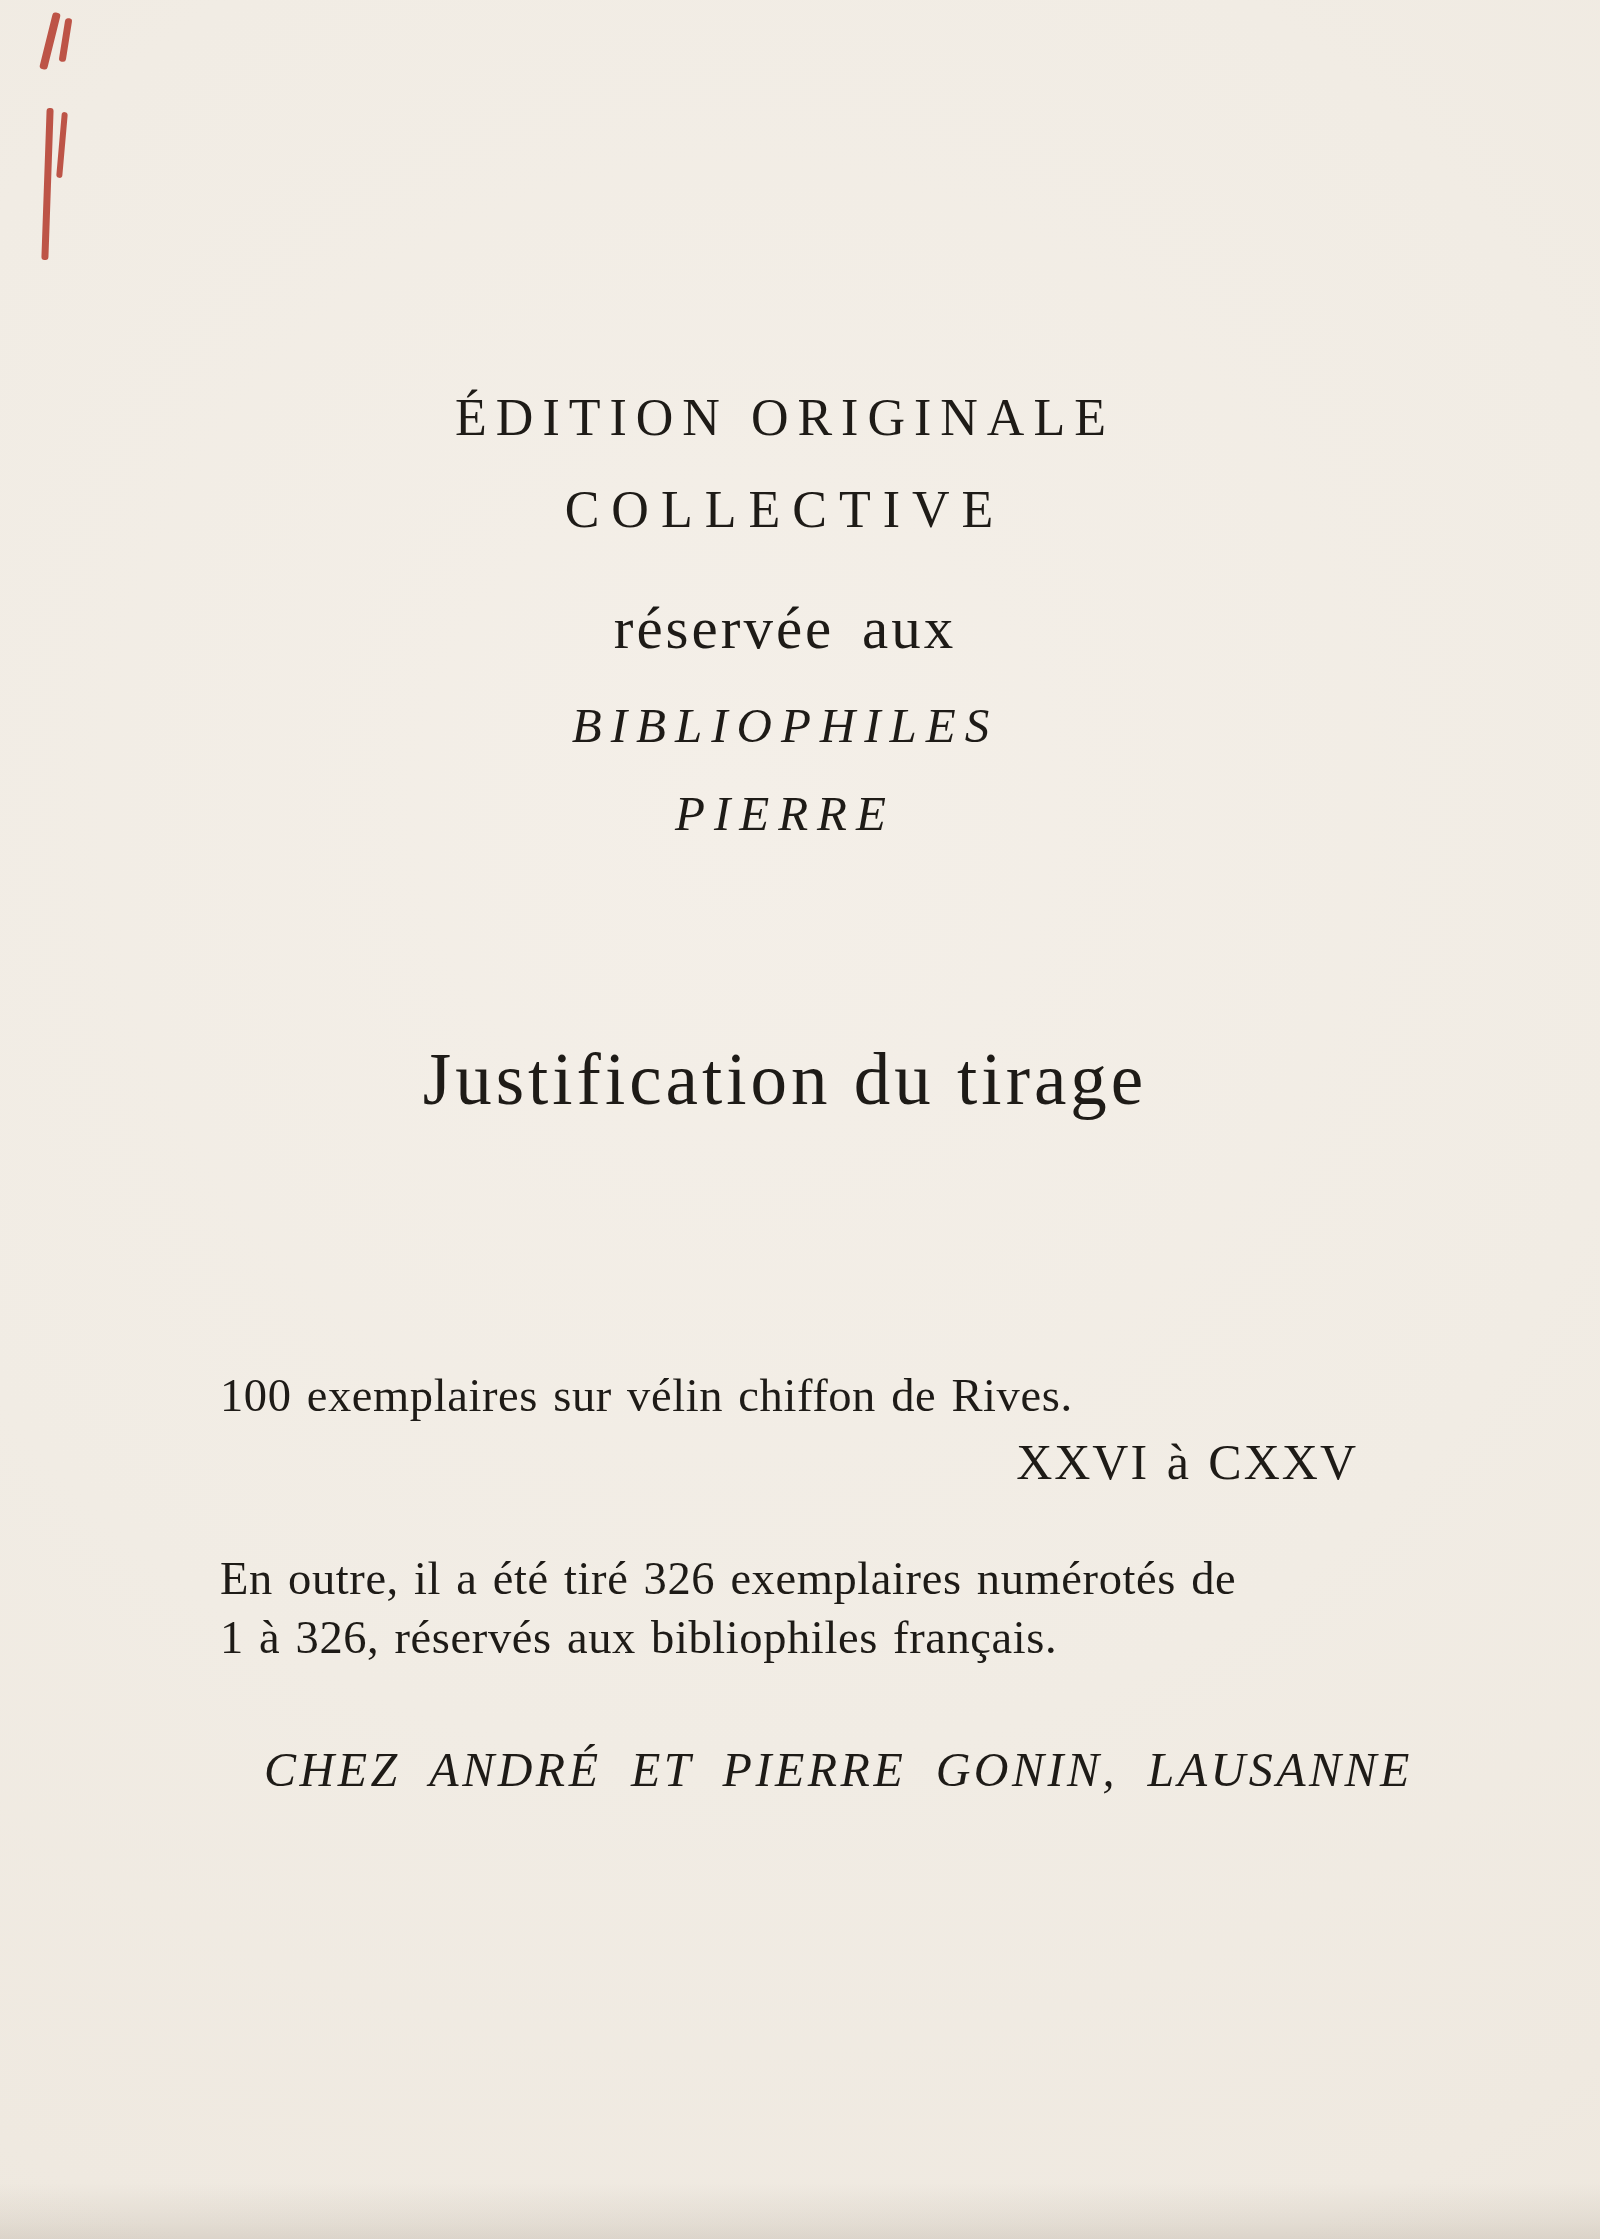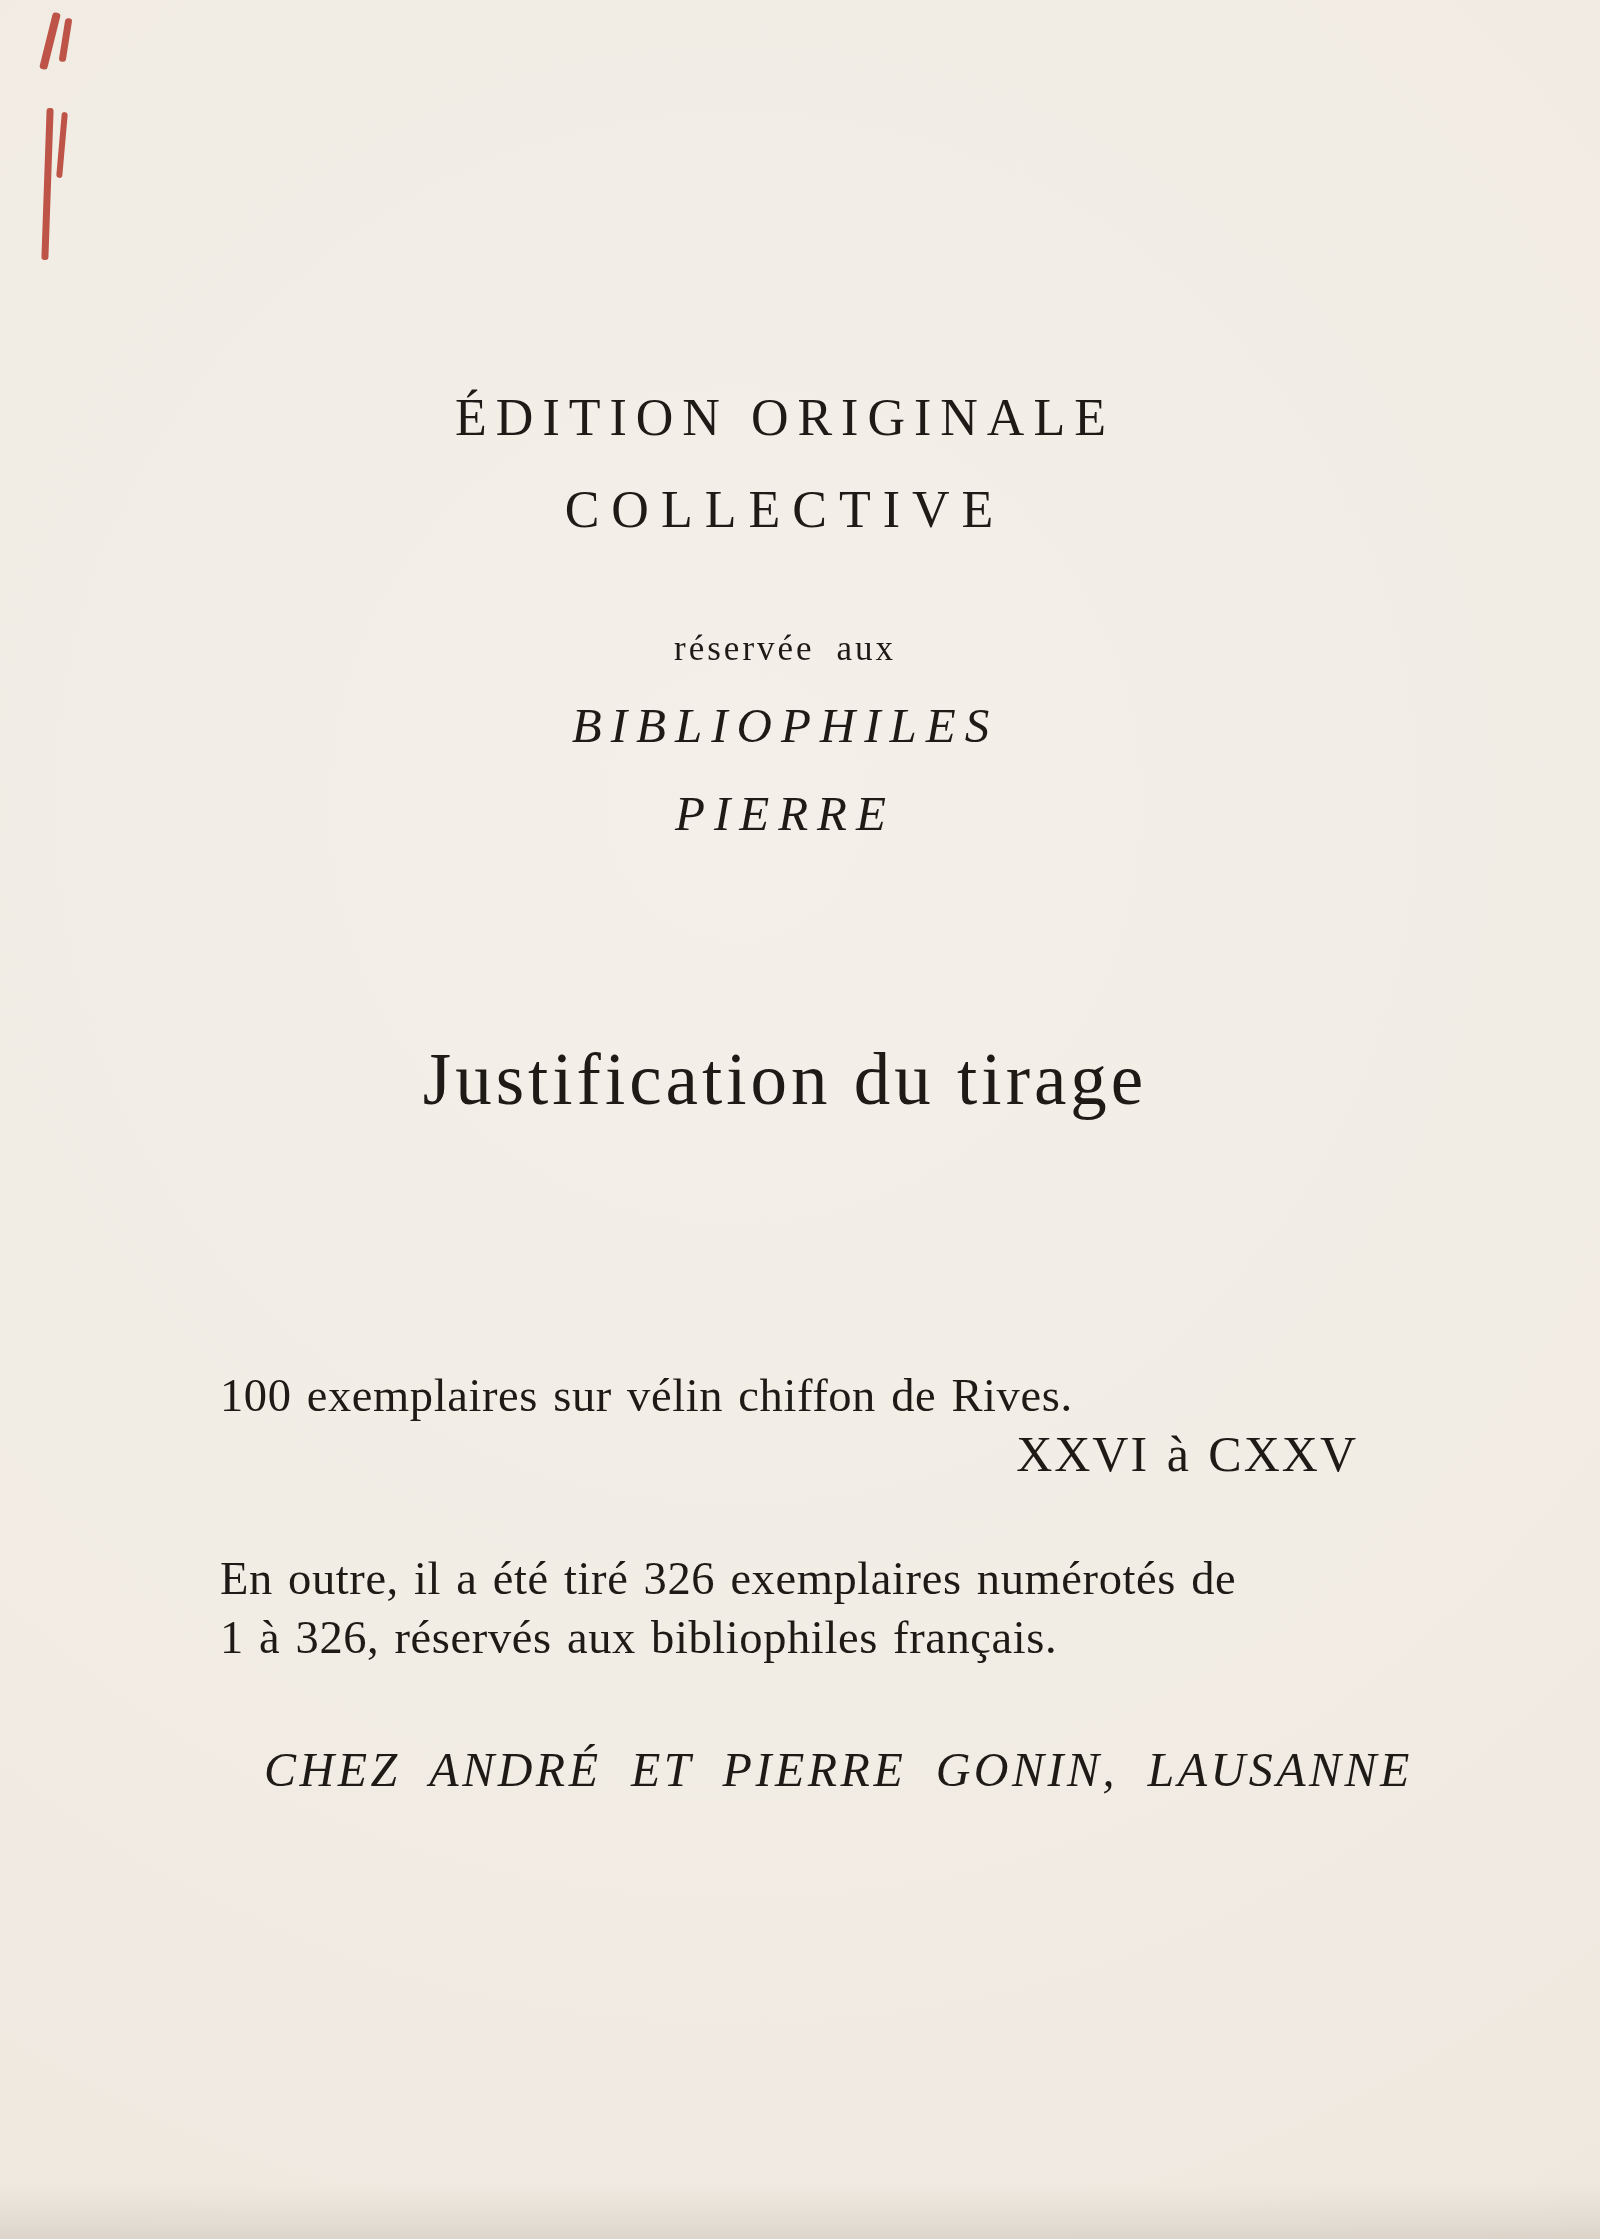--- a/index.html
+++ b/index.html
@@ -21,42 +21,42 @@
   .abs { position: absolute; white-space: nowrap; }
   
   .cline {
     left: 190px;
     width: 1190px;
     text-align: center;
     line-height: 1;
   }
   .caps-lg   { font-size: 52px; letter-spacing: 9px; }
   .caps-lg2  { font-size: 52px; letter-spacing: 12px; }
-  .lower-md  { font-size: 35px; letter-spacing: 3px; word-spacing: 10px; margin-top: 32px; }
+  .lower-md  { font-size: 59px; letter-spacing: 3px; word-spacing: 10px; }
   .caps-md   { font-size: 49px; letter-spacing: 9px; font-style: italic; }
   .sec-title { font-size: 73px; letter-spacing: 4px; margin-top: 47px; }
   
   .para {
     left: 220px;
     width: 1138px;
     font-size: 46.5px;
     line-height: 59px;
     letter-spacing: 0.6px;
     word-spacing: 3px;
   }
   .para .row {
     display: flex;
     justify-content: space-between;
     align-items: baseline;
   }
   .numbering {
     font-size: 50px;
     letter-spacing: 2px;
   }
-  .num-right { display: block; text-align: right; }
+  .num-right { display: block; text-align: right; margin-top: 8px; }
   .imprint-line {
     left: 220px;
     width: 1138px;
     font-style: italic;
     font-size: 48px;
     letter-spacing: 3.5px;
     word-spacing: 14px;
     line-height: 1;
     margin-left: 44px;
   }

